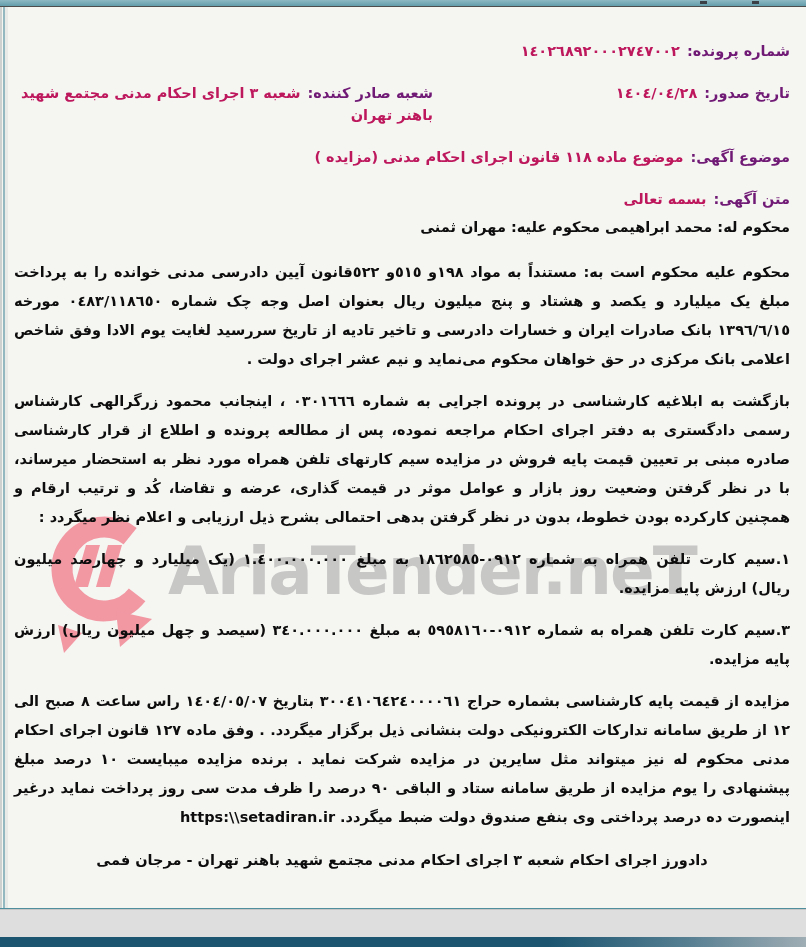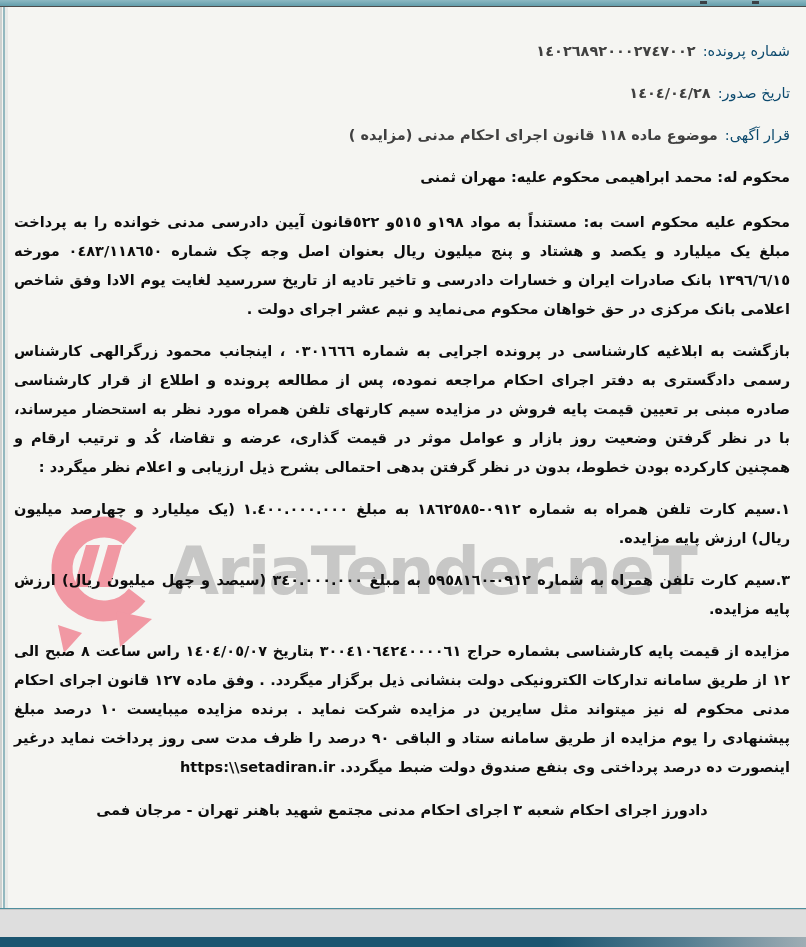--- a/index.html
+++ b/index.html
@@ -25,22 +25,22 @@
     background:linear-gradient(to right,#cdd1d0 0 2px,#f4f4f1 2px 3px,#93b8bf 3px 5px,#e8eae8 5px 8px);
   }
   .content{
     position:relative;z-index:1;direction:rtl;
     padding:33px 16px 0 14px;
     color:#0d0d0d;
   }
   .hdr-row{display:flex;direction:rtl;margin-bottom:20px;font-size:14.5px;line-height:22px;}
   .hdr-cell-r{width:46%;flex:0 0 auto;}
   .hdr-cell-l{flex:1;}
-  .field-label{color:#0c4a6e;font-weight:normal;margin-left:7px;}
-  .field-value{color:#404040;font-weight:bold;}
+  .field-label{color:#701a75;font-weight:bold;margin-left:7px;}
+  .field-value{color:#be185d;font-weight:bold;}
   .doc-title{
     font-size:15px;font-weight:bold;line-height:24px;
     padding-right:20px;margin:2px 0 10px 0;
   }
   .parties{font-size:14.5px;font-weight:bold;line-height:22px;margin-bottom:20px;}
   .para{
     font-size:14.5px;font-weight:bold;line-height:29px;
     text-align:justify;margin:3px 0 13px 0;
   }
   .footer{
@@ -98,28 +98,36 @@
     <div class="hdr-row">
       <div class="hdr-cell-l">
         <span class="field-label">شماره پرونده:</span><span class="field-value">١٤٠٢٦٨٩٢٠٠٠٢٧٤٧٠٠٢</span>
       </div>
     </div>
 
     <div class="hdr-row">
       <div class="hdr-cell-r">
         <span class="field-label">تاریخ صدور:</span><span class="field-value">١٤٠٤/٠٤/٢٨</span>
       </div>
+      <div class="hdr-cell-l">
+        <span class="field-label">شعبه صادر کننده:</span><span class="field-value">شعبه ٣ اجرای احکام مدنی مجتمع شهید باهنر تهران</span>
+      </div>
     </div>
 
     <div class="hdr-row">
       <div>
-        <span class="field-label">قرار آگهی:</span><span class="field-value">موضوع ماده ١١٨ قانون اجرای احکام مدنی (مزایده )</span>
+        <span class="field-label">موضوع آگهی:</span><span class="field-value">موضوع ماده ١١٨ قانون اجرای احکام مدنی (مزایده )</span>
       </div>
     </div>
 
+    <div class="hdr-row" style="margin-bottom:6px">
+      <div>
+        <span class="field-label">متن آگهی:</span><span class="field-value">بسمه تعالی</span>
+      </div>
+    </div>
 
 
     <div class="parties">محکوم له: محمد ابراهیمی محکوم علیه: مهران ثمنی</div>
 
     <p class="para">محکوم علیه محکوم است به: مستنداً به مواد ١٩٨و ٥١٥و ٥٢٢قانون آیین دادرسی مدنی خوانده را به پرداخت مبلغ یک میلیارد و یکصد و هشتاد و پنج میلیون ریال بعنوان اصل وجه چک شماره ٠٤٨٣/١١٨٦٥٠ مورخه ١٣٩٦/٦/١٥ بانک صادرات ایران و خسارات دادرسی و تاخیر تادیه از تاریخ سررسید لغایت یوم الادا وفق شاخص اعلامی بانک مرکزی در حق خواهان محکوم می‌نماید و نیم عشر اجرای دولت .</p>
     <p class="para">بازگشت به ابلاغیه کارشناسی در پرونده اجرایی به شماره ٠٣٠١٦٦٦ ، اینجانب محمود زرگرالهی کارشناس رسمی دادگستری به دفتر اجرای احکام مراجعه نموده، پس از مطالعه پرونده و اطلاع از قرار کارشناسی صادره مبنی بر تعیین قیمت پایه فروش در مزایده سیم کارتهای تلفن همراه مورد نظر به استحضار میرساند، با در نظر گرفتن وضعیت روز بازار و عوامل موثر در قیمت گذاری، عرضه و تقاضا، کُد و ترتیب ارقام و همچنین کارکرده بودن خطوط، بدون در نظر گرفتن بدهی احتمالی بشرح ذیل ارزیابی و اعلام نظر میگردد :</p>
 
     <p class="para">١.سیم کارت تلفن همراه به شماره ⁦٠٩١٢-١٨٦٢٥٨٥⁩ به مبلغ ١.٤٠٠.٠٠٠.٠٠٠ (یک میلیارد و چهارصد میلیون ریال) ارزش پایه مزایده.</p>
     <p class="para">٣.سیم کارت تلفن همراه به شماره ⁦٠٩١٢-٥٩٥٨١٦٠⁩ به مبلغ ٣٤٠.٠٠٠.٠٠٠ (سیصد و چهل میلیون ریال) ارزش پایه مزایده.</p>
 

